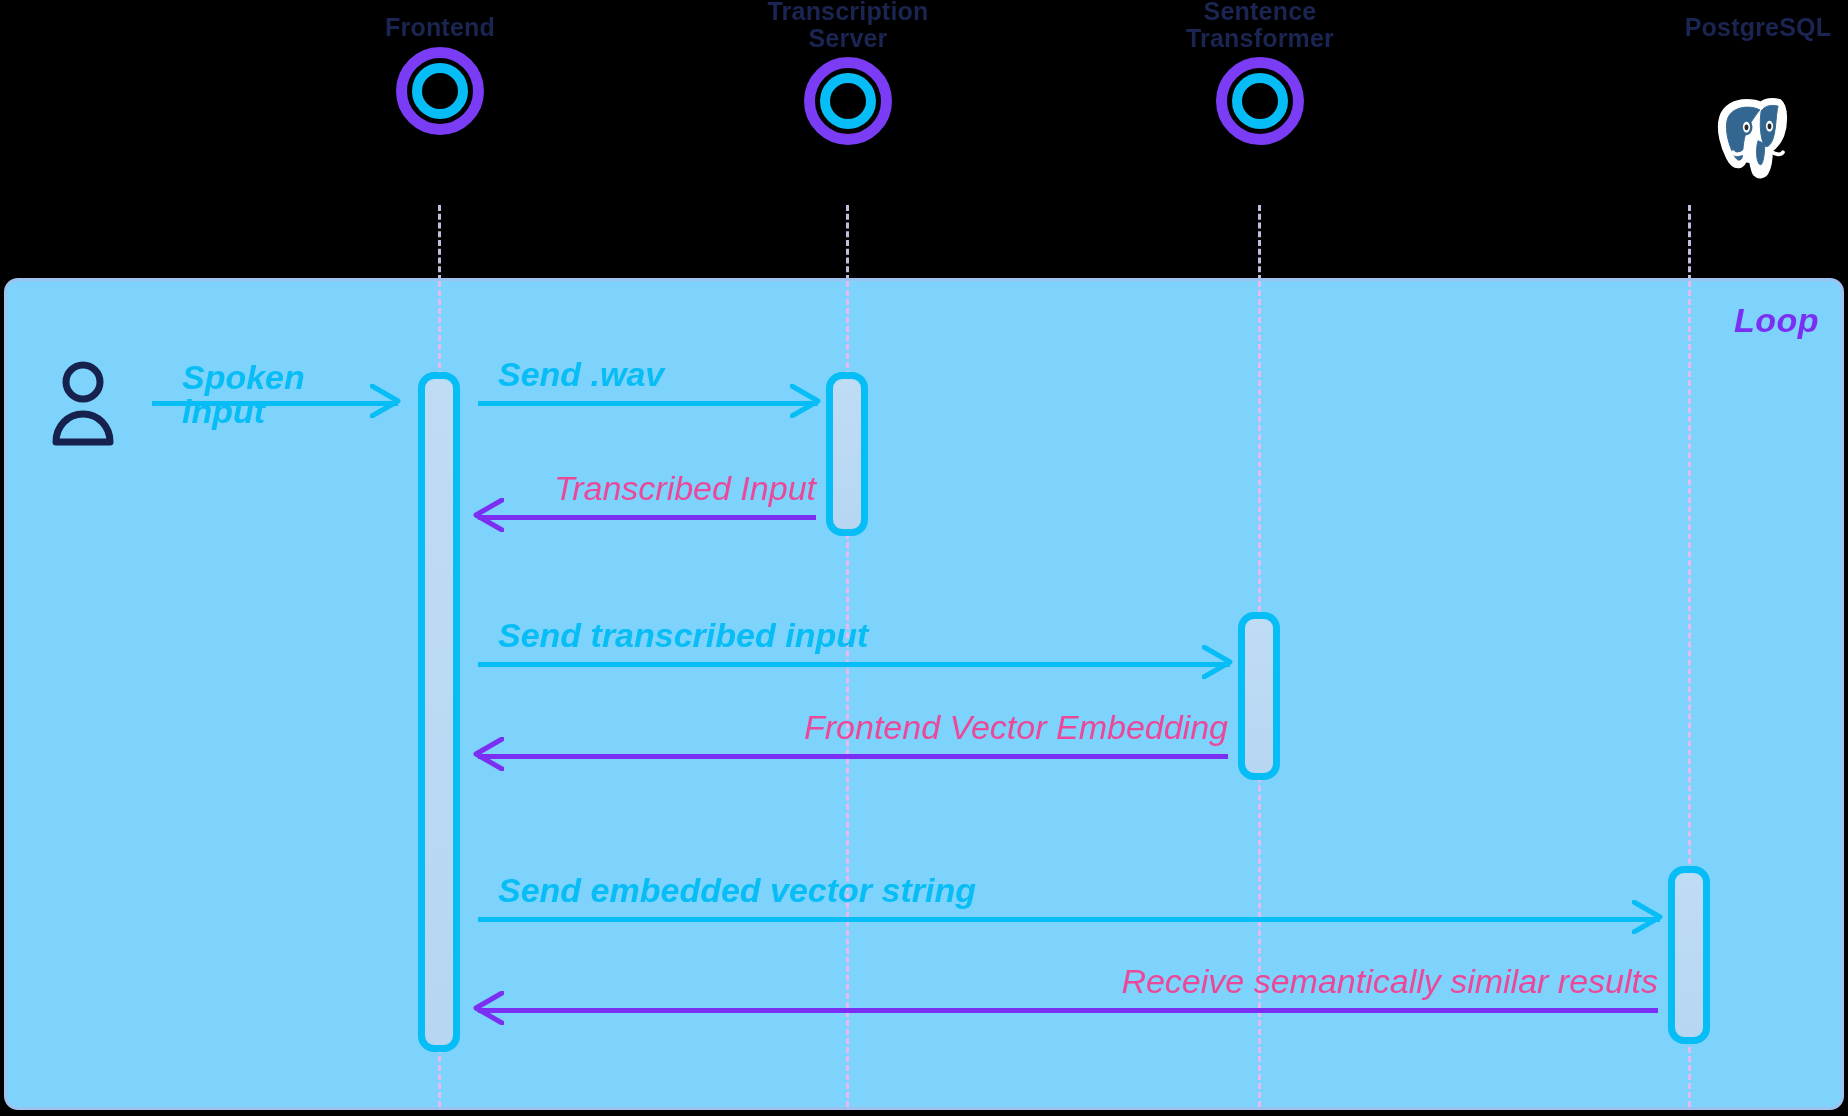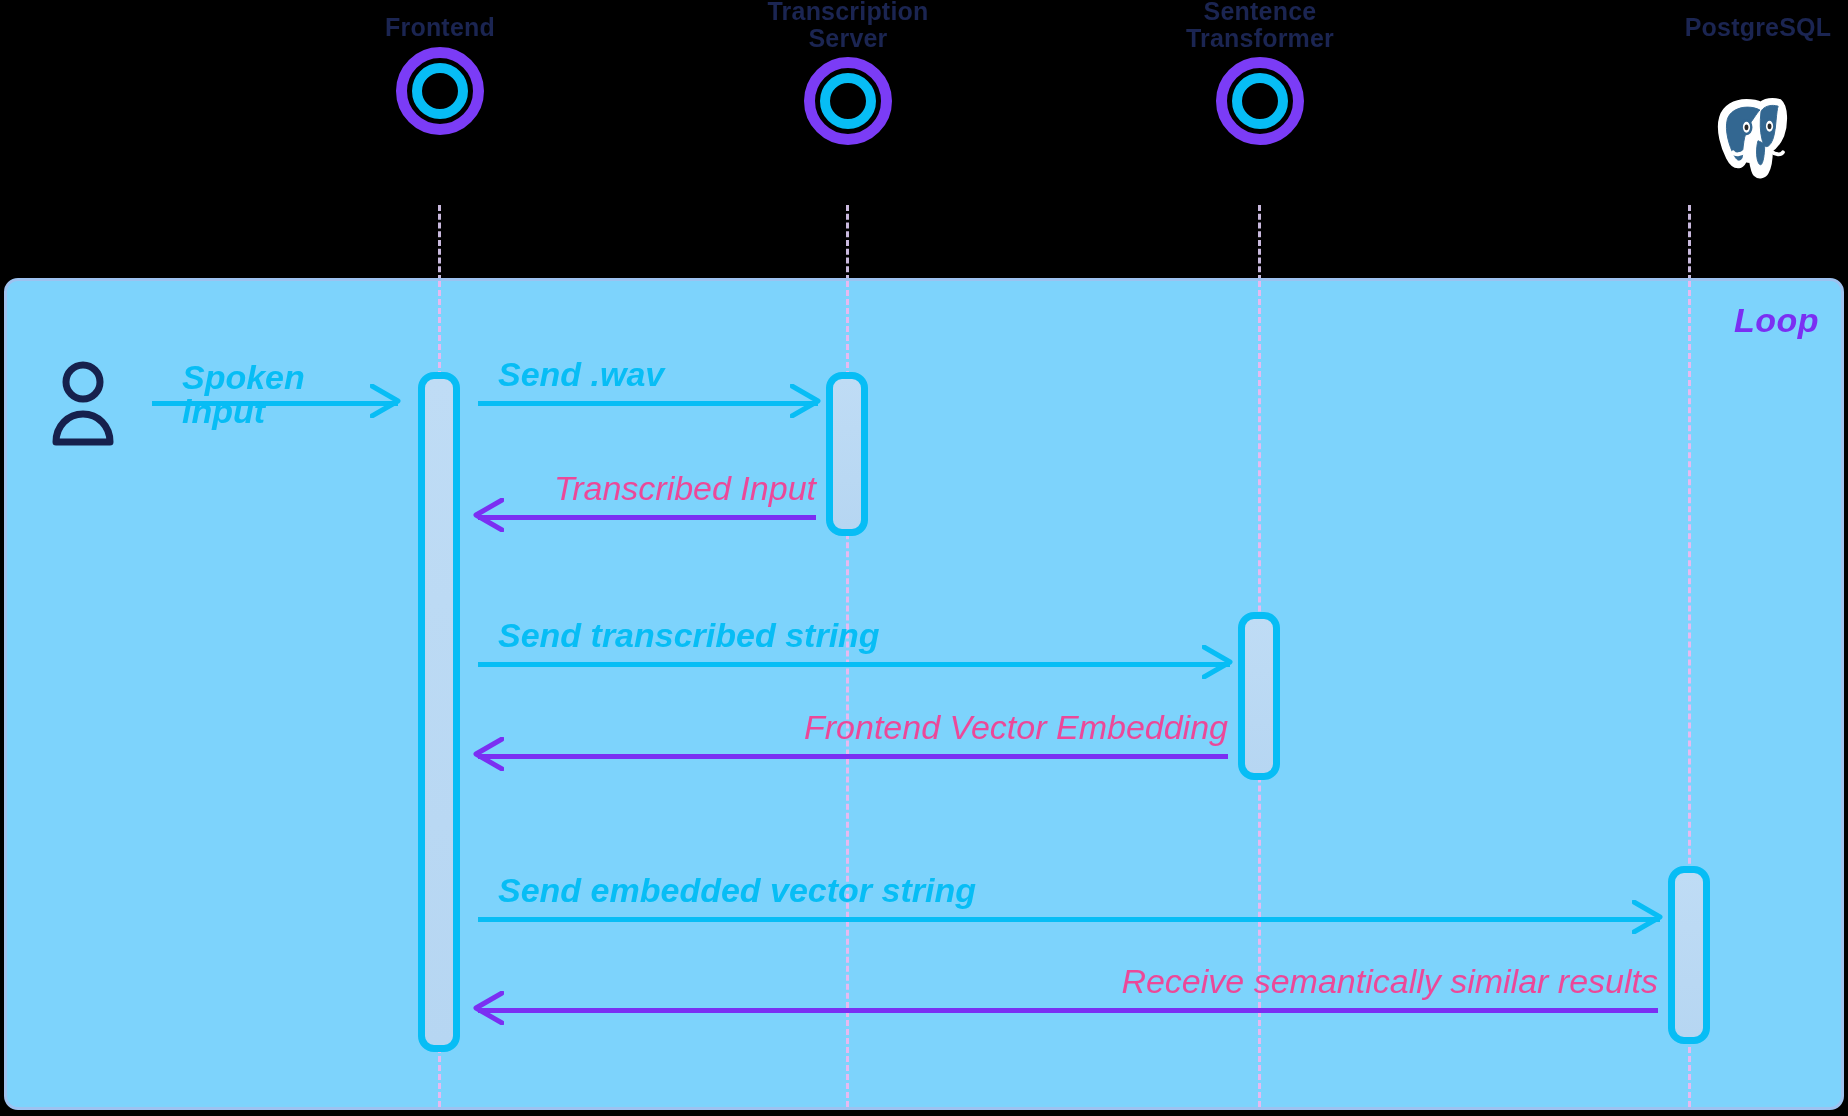--- a/index.html
+++ b/index.html
@@ -183,21 +183,21 @@
       <path d="M30 2 L4 17 L30 32" fill="none" stroke="#7b2ff2" stroke-width="5" stroke-linecap="round" stroke-linejoin="round"></path>
     </svg>
     <div class="msg-label lbl-right" style="bottom:9px;right:0px;">Transcribed Input</div>
   </div>
 
   <div class="msg cyan" style="left:478px;top:662px;width:752px;">
     <div class="line"></div>
     <svg class="arrowhead-svg" style="right:-4px;" width="32" height="34" viewBox="0 0 32 34">
       <path d="M2 2 L28 17 L2 32" fill="none" stroke="#07bdf5" stroke-width="5" stroke-linecap="round" stroke-linejoin="round"></path>
     </svg>
-    <div class="msg-label lbl-left" style="bottom:9px;left:20px;">Send transcribed string</div>
+    <div class="msg-label lbl-left" style="bottom:9px;left:20px;">Send transcribed input</div>
   </div>
 
   <div class="msg purple" style="left:478px;top:754px;width:750px;">
     <div class="line"></div>
     <svg class="arrowhead-svg" style="left:-6px;" width="32" height="34" viewBox="0 0 32 34">
       <path d="M30 2 L4 17 L30 32" fill="none" stroke="#7b2ff2" stroke-width="5" stroke-linecap="round" stroke-linejoin="round"></path>
     </svg>
     <div class="msg-label lbl-right" style="bottom:9px;right:0px;">Frontend Vector Embedding</div>
   </div>
 

